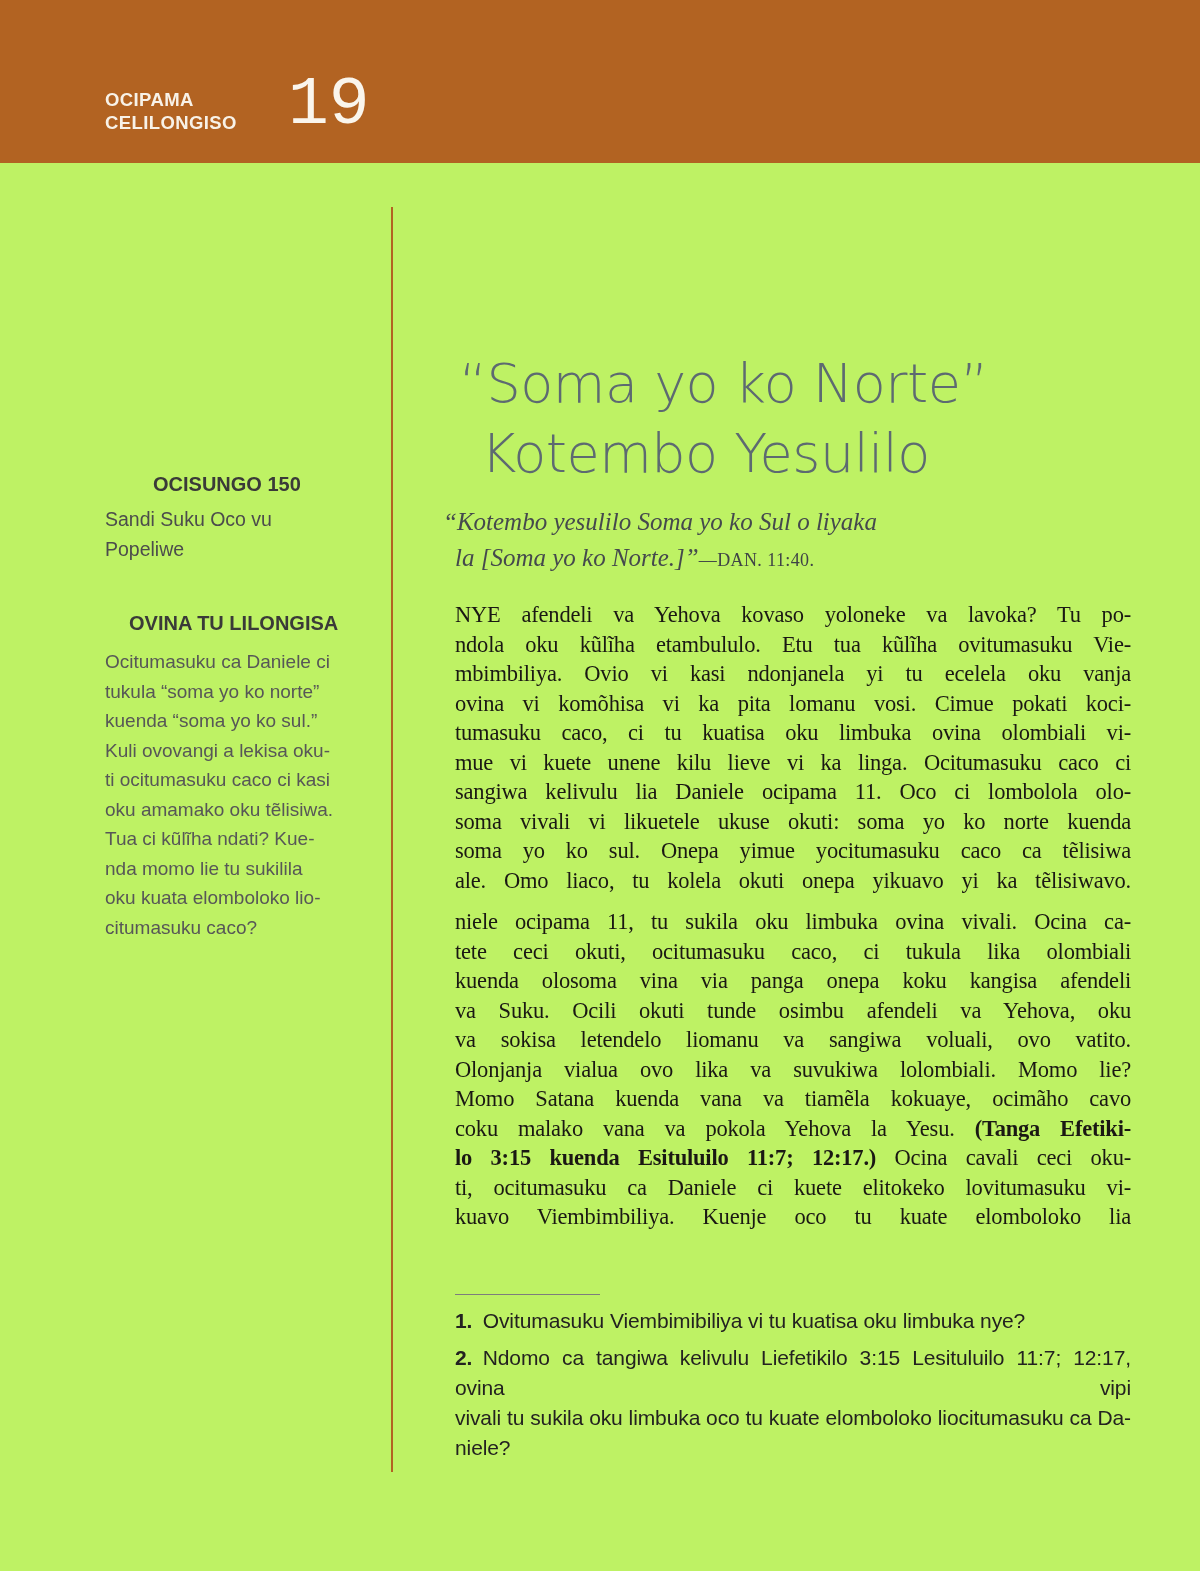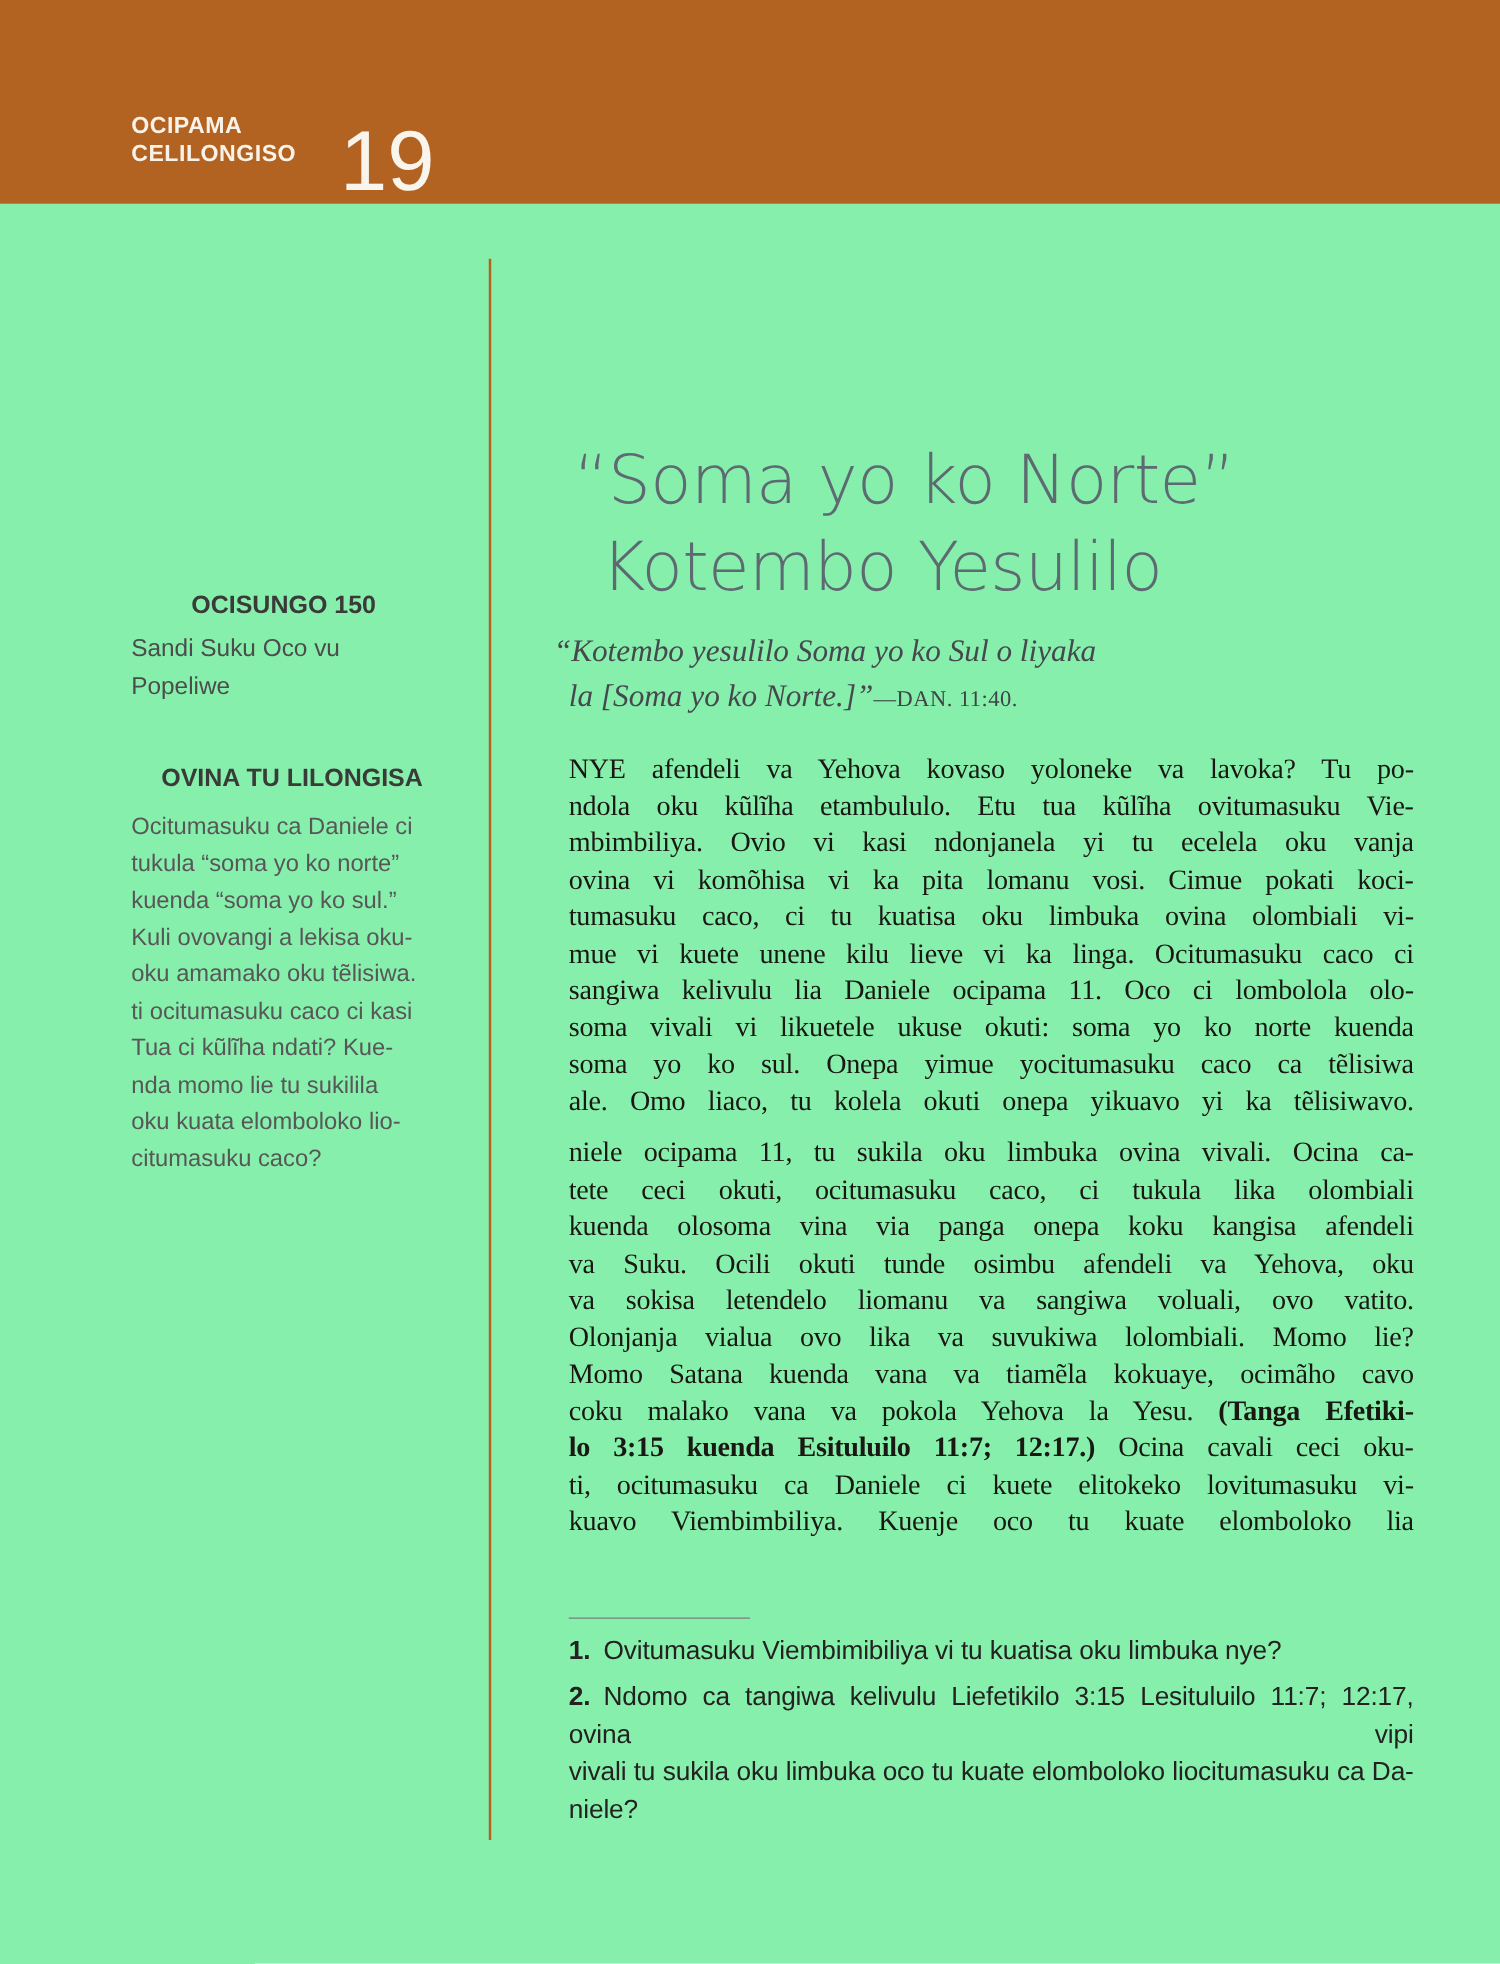--- a/index.html
+++ b/index.html
@@ -8,29 +8,29 @@
     --body-ink:#1a1813;
     --side-ink:#575757;
     --head-ink:#3a3a38;
     --theme-ink:#45494d;
     --fn-ink:#232220;
     --band-text:#f8f2e8;
   }
   *{margin:0;padding:0;box-sizing:border-box;}
   html,body{background:#ffffff;}
   body{font-family:"Liberation Sans","DejaVu Sans",sans-serif;}
-  .page{position:relative;width:1200px;height:1571px;background:#86efac;overflow:hidden;}
+  .page{position:relative;width:1200px;height:1571px;background:#bef264;overflow:hidden;}
 
   
   .band{position:absolute;left:0;top:0;width:1200px;height:163px;background:var(--accent,#b26322);}
   .kicker{position:absolute;left:105px;top:88px;color:var(--band-text);
           font-size:18.5px;font-weight:700;line-height:23px;letter-spacing:0.4px;}
-  .bignum{position:absolute;left:272px;top:72px;color:#faf5ec;
-          font-family:Liberation Sans, sans-serif;
-          font-weight:200;font-size:68px;line-height:66px;margin-top:24px;}
+  .bignum{position:absolute;left:288px;top:72px;color:#faf5ec;
+          font-family:Liberation Mono, monospace;
+          font-weight:200;font-size:68px;line-height:66px;}
 
   
   .vrule{position:absolute;left:391px;top:207px;width:2px;height:1265px;background:var(--accent,#b26322);}
 
   
   .sidebar{position:absolute;left:105px;top:471px;width:286px;}
   .song-label{font-size:20px;font-weight:700;color:var(--head-ink);line-height:26px;margin-left:48px;}
   .song-title{margin-top:7px;font-size:19.5px;color:#4c4c4c;line-height:30px;}
   .study-heading{margin-top:46px;font-size:20px;font-weight:700;color:var(--head-ink);line-height:26px;margin-left:24px;}
   .study-text{margin-top:11px;font-size:19px;color:var(--side-ink);line-height:29.5px;}
@@ -86,22 +86,22 @@
     <div class="song-title">
         <div class="tline"><span>Sandi Suku Oco vu</span></div>
         <div class="tline"><span>Popeliwe</span></div>
       </div>
     <div class="study-heading">OVINA TU LILONGISA</div>
     <div class="study-text">
         <div class="tline"><span>Ocitumasuku ca Daniele ci</span></div>
         <div class="tline"><span>tukula “soma yo ko norte”</span></div>
         <div class="tline"><span>kuenda “soma yo ko sul.”</span></div>
         <div class="tline"><span>Kuli ovovangi a lekisa oku-</span></div>
+        <div class="tline"><span>ti ocitumasuku caco ci kasi</span></div>
         <div class="tline"><span>oku amamako oku tẽlisiwa.</span></div>
-        <div class="tline"><span>ti ocitumasuku caco ci kasi</span></div>
         <div class="tline"><span>Tua ci kũlĩha ndati? Kue-</span></div>
         <div class="tline"><span>nda momo lie tu sukilila</span></div>
         <div class="tline"><span>oku kuata elomboloko lio-</span></div>
         <div class="tline"><span>citumasuku caco?</span></div>
       </div>
   </div>
 
   <h1 class="title">
       <div class="tline"><span>“Soma yo ko Norte”</span></div>
       <div class="tline"><span>Kotembo Yesulilo</span></div>

